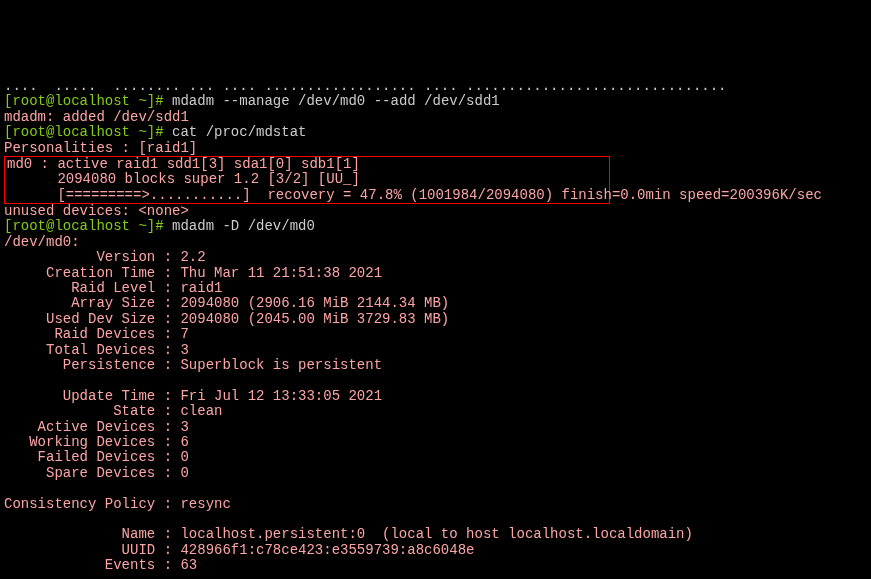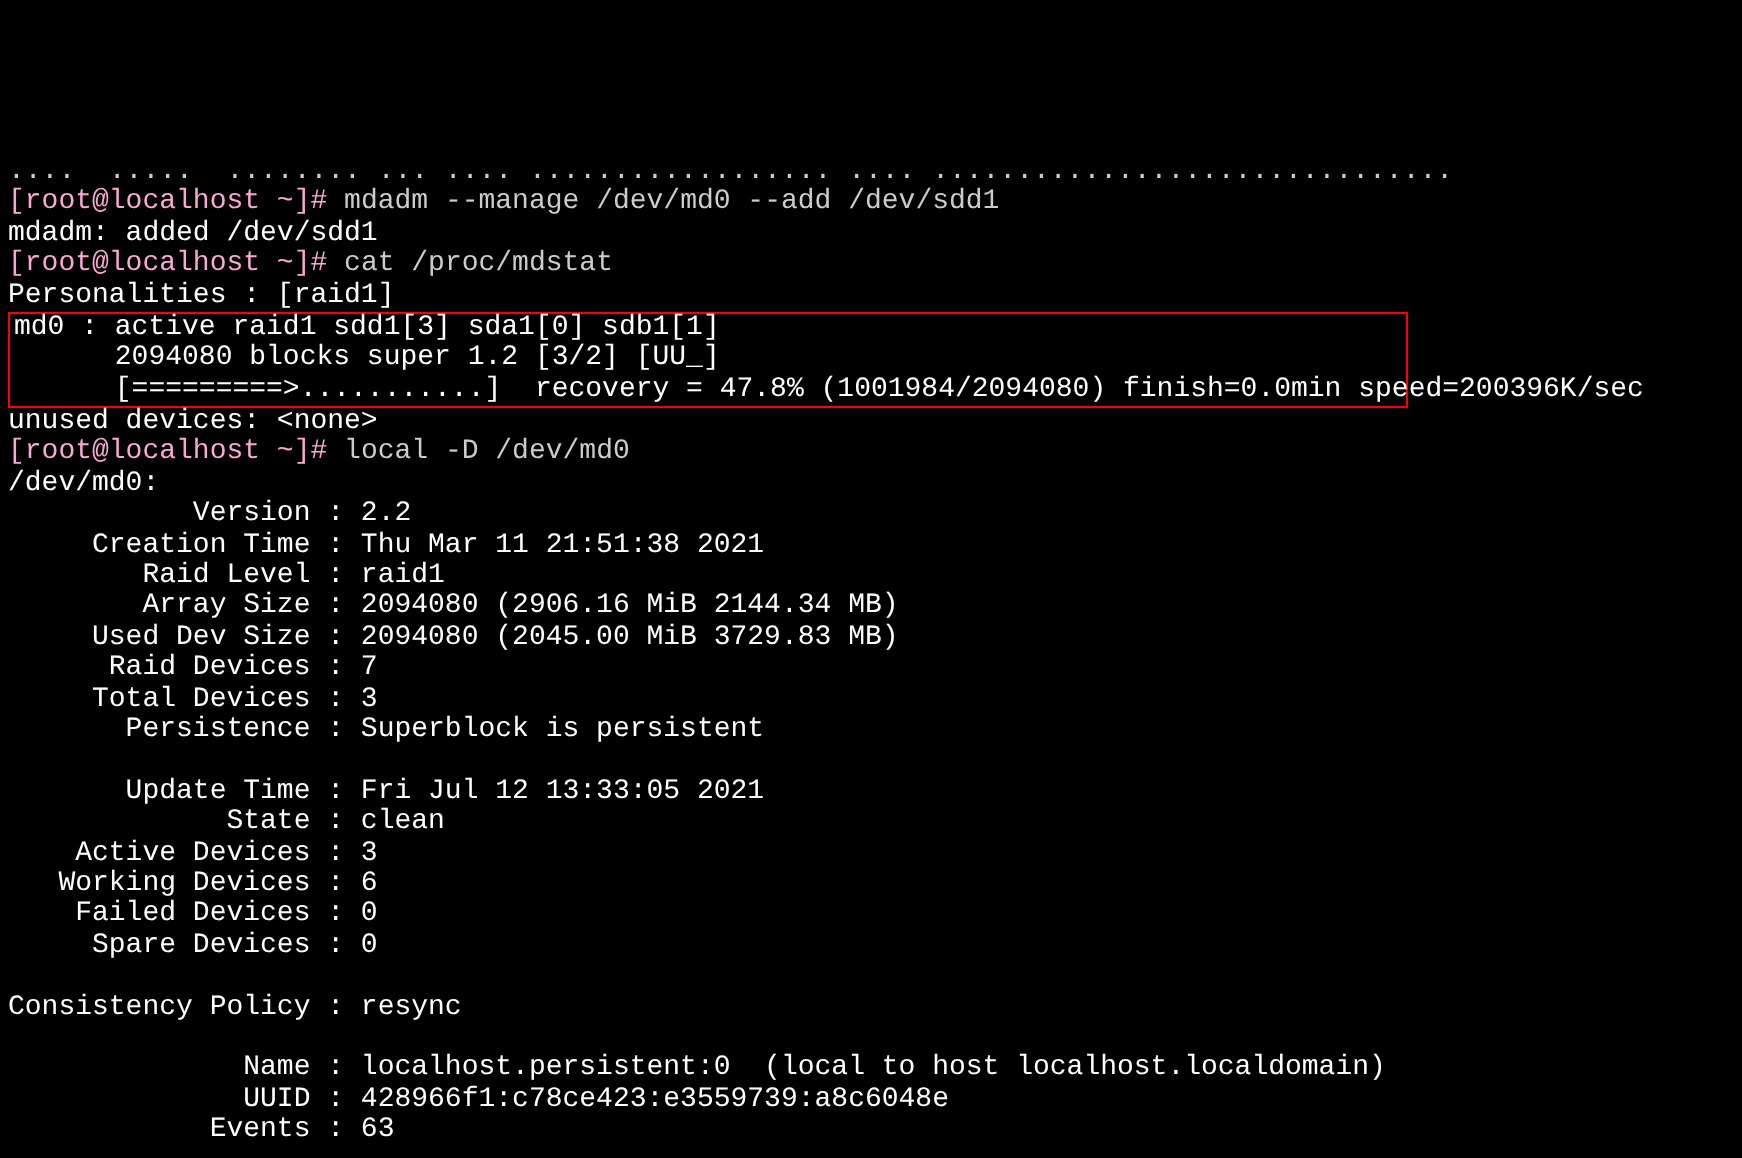--- a/index.html
+++ b/index.html
@@ -19,51 +19,51 @@
       overflow: hidden;
       white-space: pre;
     }
     .term {
       padding: 2px 4px;
     }
     .white {
       color: #ccc;
     }
     .green {
-      color: #ffffff;
+      color: #fca5a5;
     }
     .box-red {
       border: 1px solid #ff0000;
       display: inline-block;
       padding: 0 2px;
     }
     .box1 {
-      width: 700px;
+      width: 606px;
     }
     .prompt {
-      color: #f9a8d4;
+      color: #84cc16;
     }
   </style>
 </head>
 <body>
 
 
 
 <div class="term">
 <span class="white">....  .....  ........ ... .... .................. .... ...............................</span>
 <span class="prompt">[root@localhost ~]#</span><span class="white"> mdadm --manage /dev/md0 --add /dev/sdd1</span>
 <span class="green">mdadm: added /dev/sdd1</span>
 <span class="prompt">[root@localhost ~]#</span><span class="white"> cat /proc/mdstat</span>
 <span class="green">Personalities : [raid1]</span>
 <span class="box-red box1"><span class="green">md0 : active raid1 sdd1[3] sda1[0] sdb1[1]</span>
 <span class="green">      2094080 blocks super 1.2 [3/2] [UU_]</span>
 <span class="green">      [=========&gt;...........]  recovery = 47.8% (1001984/2094080) finish=0.0min speed=200396K/sec</span>
 </span>
 <span class="green">unused devices: &lt;none&gt;</span>
-<span class="prompt">[root@localhost ~]#</span><span class="white"> local -D /dev/md0</span>
+<span class="prompt">[root@localhost ~]#</span><span class="white"> mdadm -D /dev/md0</span>
 <span class="green">/dev/md0:</span>
 <span class="green">           Version : 2.2</span>
 <span class="green">     Creation Time : Thu Mar 11 21:51:38 2021</span>
 <span class="green">        Raid Level : raid1</span>
 <span class="green">        Array Size : 2094080 (2906.16 MiB 2144.34 MB)</span>
 <span class="green">     Used Dev Size : 2094080 (2045.00 MiB 3729.83 MB)</span>
 <span class="green">      Raid Devices : 7</span>
 <span class="green">     Total Devices : 3</span>
 <span class="green">       Persistence : Superblock is persistent</span>
 

